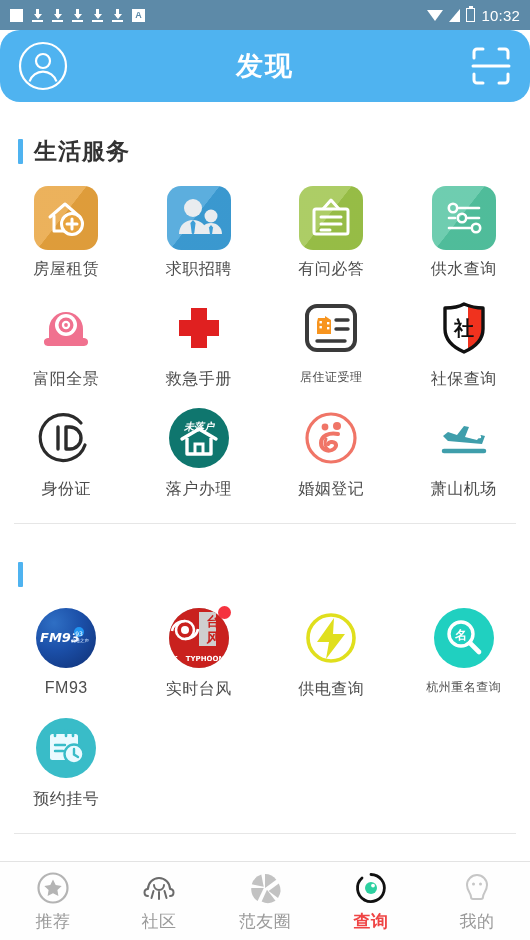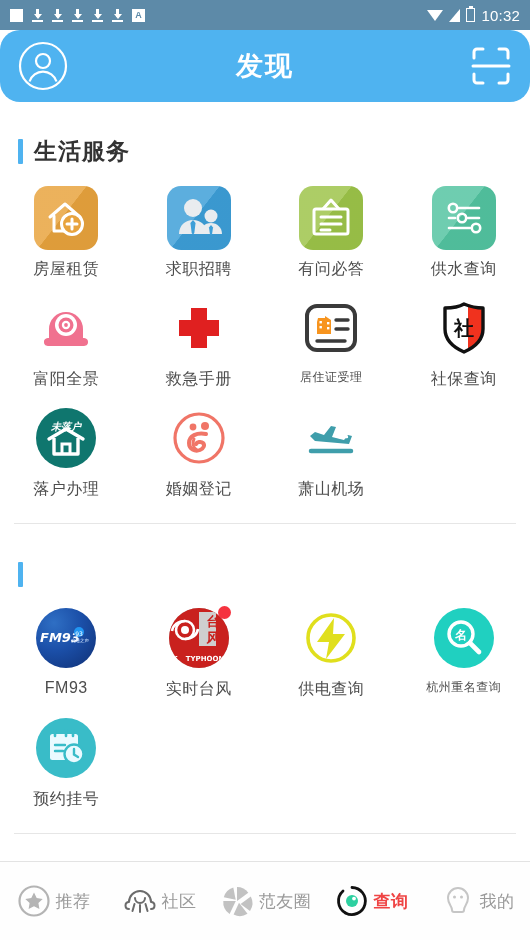--- a/index.html
+++ b/index.html
@@ -63,21 +63,21 @@
   .cap{margin-top:9px;font-size:16px;color:#4d4d4d;letter-spacing:.5px;white-space:nowrap;}
   .cap.small{font-size:12px;}
 
   .divider{height:1px;background:#e6e6e6;margin:6px 14px 0 14px;}
 
   
   .tabbar{
     flex:0 0 78px;height:78px;background:#fefefe;border-top:1px solid #e3e3e3;
     display:flex;align-items:center;
   }
-  .tab{flex:1;display:flex;flex-direction:row;align-items:center;justify-content:center;gap:4px;}
+  .tab{flex:1;display:flex;flex-direction:column;align-items:center;justify-content:center;gap:4px;}
   .tab-ic{width:36px;height:36px;display:block;position:relative;}
   .tab-lb{font-size:17px;color:#9a9a9a;letter-spacing:.5px;}
   .tab.active .tab-lb{color:#ef4444;font-weight:bold;}
 
   
   .sq{border-radius:14px;width:64px;height:64px;position:relative;overflow:hidden;}
   .sq .gloss{position:absolute;inset:0;background:linear-gradient(128deg,rgba(255,255,255,.16) 0%,rgba(255,255,255,.16) 46%,rgba(0,0,0,.045) 46.5%,rgba(0,0,0,.045) 100%);}
   .circ{border-radius:50%;width:60px;height:60px;position:relative;overflow:hidden;margin:2px;}
   .badge{position:absolute;width:13px;height:13px;border-radius:50%;background:#f5333f;top:0;right:0;}
   svg{display:block;overflow:visible;}
@@ -258,20 +258,30 @@
           <span class="ic">
             <svg viewBox="0 0 64 64" width="64" height="64">
               <path d="M36 8c7 3 12 3 16 3v22c0 11-8 18-16 22z" fill="#f0321e"></path>
               <path d="M32 8C27 11 20 12 13 12v21c0 12 10 19 19 23 9-4 19-11 19-23V12c-7 0-12-1-19-4z" fill="none" stroke="#111" stroke-width="3.4" stroke-linejoin="round"></path>
               <text x="32" y="39" font-family="'DejaVu Sans',sans-serif" font-size="20" font-weight="bold" fill="#111" text-anchor="middle">社</text>
             </svg>
           </span>
           <span class="cap">社保查询</span>
         </div>
 
+        <div class="cell">
+          <span class="ic">
+            <svg viewBox="0 0 64 64" width="64" height="64">
+              <path d="M47 17a23 23 0 1 0 4 22" fill="none" stroke="#2b2b2b" stroke-width="3.2" stroke-linecap="round"></path>
+              <path d="M24 21v22" stroke="#2b2b2b" stroke-width="3.4" stroke-linecap="round"></path>
+              <path d="M32 21h4a11 11 0 0 1 0 22h-4z" fill="none" stroke="#2b2b2b" stroke-width="3.4" stroke-linejoin="round"></path>
+            </svg>
+          </span>
+          <span class="cap">身份证</span>
+        </div>
 
         <div class="cell">
           <span class="ic">
             <span class="circ" style="background:#0f766e;display:block;font-style:italic;">
               <svg viewBox="0 0 60 60" width="60" height="60" style="position:absolute;inset:0;">
                 <text x="30" y="22" font-family="'DejaVu Sans',sans-serif" font-size="10" font-weight="bold" fill="#fff" text-anchor="middle">未落户</text>
                 <path d="M13 31 L30 21 L47 31" fill="none" stroke="#fff" stroke-width="3.4" stroke-linecap="round" stroke-linejoin="round"></path>
                 <path d="M18 30v16h24V30" fill="none" stroke="#fff" stroke-width="3.4" stroke-linejoin="round"></path>
                 <path d="M26 46V36h8v10" fill="none" stroke="#fff" stroke-width="3"></path>
               </svg>

